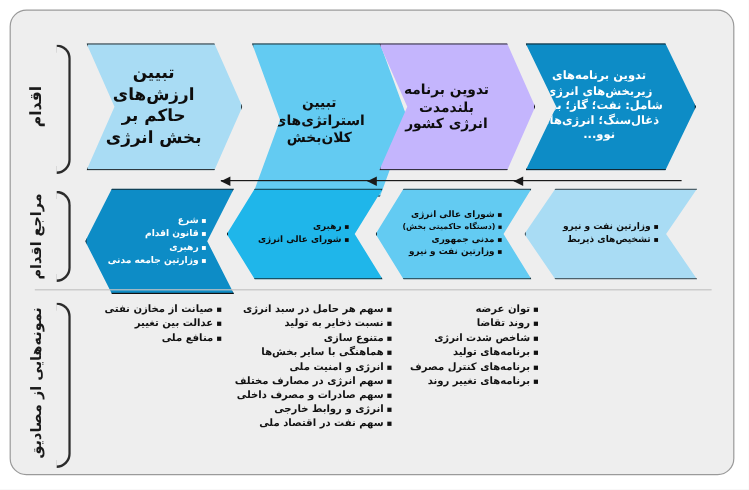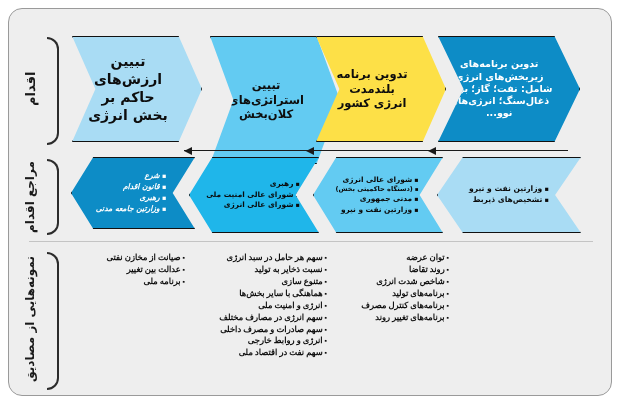--- a/index.html
+++ b/index.html
@@ -57,21 +57,21 @@
   .bullets{
     list-style:none;margin:0;padding:0;
     text-align:right;
     line-height:1.42;
     color:#111;
     font-weight:bold;
   }
   .bullets li{white-space:nowrap;}
   .bullets li::before{content:"▪ ";font-size:0.85em;}
 
-  .b-list{position:absolute;font-family:Liberation Serif, serif;}
+  .b-list{position:absolute;}
   .arrow{position:absolute;height:1px;background:#1a1a1a;}
   .arrow::before{
     content:"";position:absolute;left:0;top:-3.5px;
     width:0;height:0;
     border-top:4px solid transparent;
     border-bottom:4px solid transparent;
     border-right:8px solid #1a1a1a;
   }
   .divider{position:absolute;height:1px;background:#c4c4c4;}
 </style>
@@ -88,54 +88,53 @@
 حاکم بر
 بخش انرژی</span>
   </div>
 
   <div class="chev right" style="left:201px;top:27px;width:130px;height:128px;background:#63cbf2;">
     <span class="txt" style="font-size:11.5px;white-space:pre-line;">تبیین
 استراتژی‌های
 کلان‌بخش</span>
   </div>
 
-  <div class="chev right" style="left:307px;top:27px;width:130px;height:106px;background:#fde047;align-items:center;">
+  <div class="chev right" style="left:307px;top:27px;width:130px;height:106px;background:#c4b5fd;align-items:center;">
     <span class="txt" style="font-size:11.5px;white-space:pre-line;">تدوین برنامه
 بلندمدت
 انرژی کشور</span>
   </div>
 
   <div class="chev right" style="left:429px;top:27px;width:142px;height:106px;background:#0d8cc6;">
     <span class="txt" style="font-size:9.6px;color:#ffffff;white-space:pre-line;">تدوین برنامه‌های
 زیربخش‌های انرژی
 شامل: نفت؛ گاز؛ برق؛
 ذغال‌سنگ؛ انرژی‌های
 نوو...</span>
   </div>
 
   <div class="arrow" style="left:175px;top:141px;width:130px;"></div>
   <div class="arrow" style="left:297px;top:141px;width:130px;"></div>
   <div class="arrow" style="left:419px;top:141px;width:140px;"></div>
 
   <div class="rowlabel" style="left:14px;top:150px;height:76px;width:18px;font-size:12px;">مراجع اقدام</div>
   <div class="brace" style="left:38px;top:150px;height:72px;"></div>
 
-  <div class="chev left" style="left:62px;top:148px;width:124px;height:72px;background:#0d8cc6;font-style:italic;">
+  <div class="chev left" style="left:62px;top:148px;width:124px;height:88px;background:#0d8cc6;">
     <ul class="bullets" style="font-size:7.6px;color:#ffffff;margin-right:4px;">
       <li>شرع</li>
       <li>قانون اقدام</li>
       <li>رهبری</li>
       <li>وزارتین جامعه مدنی</li>
     </ul>
   </div>
 
   <div class="chev left" style="left:180px;top:148px;width:130px;height:76px;background:#1fb6ea;">
     <ul class="bullets" style="font-size:7.4px;color:#0a0a0a;margin-right:2px;">
       <li>رهبری</li>
-      <li>شورای عالی امنیت ملی</li>
       <li>شورای عالی انرژی</li>
     </ul>
   </div>
 
   <div class="chev left" style="left:304px;top:148px;width:130px;height:76px;background:#63cbf2;">
     <ul class="bullets" style="font-size:7.4px;color:#0a0a0a;margin-right:2px;">
       <li>شورای عالی انرژی</li>
       <li style="list-style:none;font-size:6.6px;text-align:center;">(دستگاه حاکمیتی بخش)</li>
       <li>مدنی جمهوری</li>
       <li>وزارتین نفت و نیرو</li>
@@ -150,21 +149,21 @@
   </div>
 
   <div class="divider" style="left:20px;top:232px;width:564px;"></div>
 
   <div class="rowlabel" style="left:14px;top:245px;height:130px;width:18px;font-size:12px;">نمونه‌هایی از مصادیق</div>
   <div class="brace" style="left:38px;top:243px;height:134px;"></div>
 
   <ul class="bullets b-list" style="left:56px;top:243px;width:120px;font-size:8.4px;">
     <li>صیانت از مخازن نفتی</li>
     <li>عدالت بین تغییر</li>
-    <li>برنامه ملی</li>
+    <li>منافع ملی</li>
   </ul>
 
   <ul class="bullets b-list" style="left:178px;top:243px;width:140px;font-size:8.4px;">
     <li>سهم هر حامل در سبد انرژی</li>
     <li>نسبت ذخایر به تولید</li>
     <li>متنوع سازی</li>
     <li>هماهنگی با سایر بخش‌ها</li>
     <li>انرژی و امنیت ملی</li>
     <li>سهم انرژی در مصارف مختلف</li>
     <li>سهم صادرات و مصرف داخلی</li>

